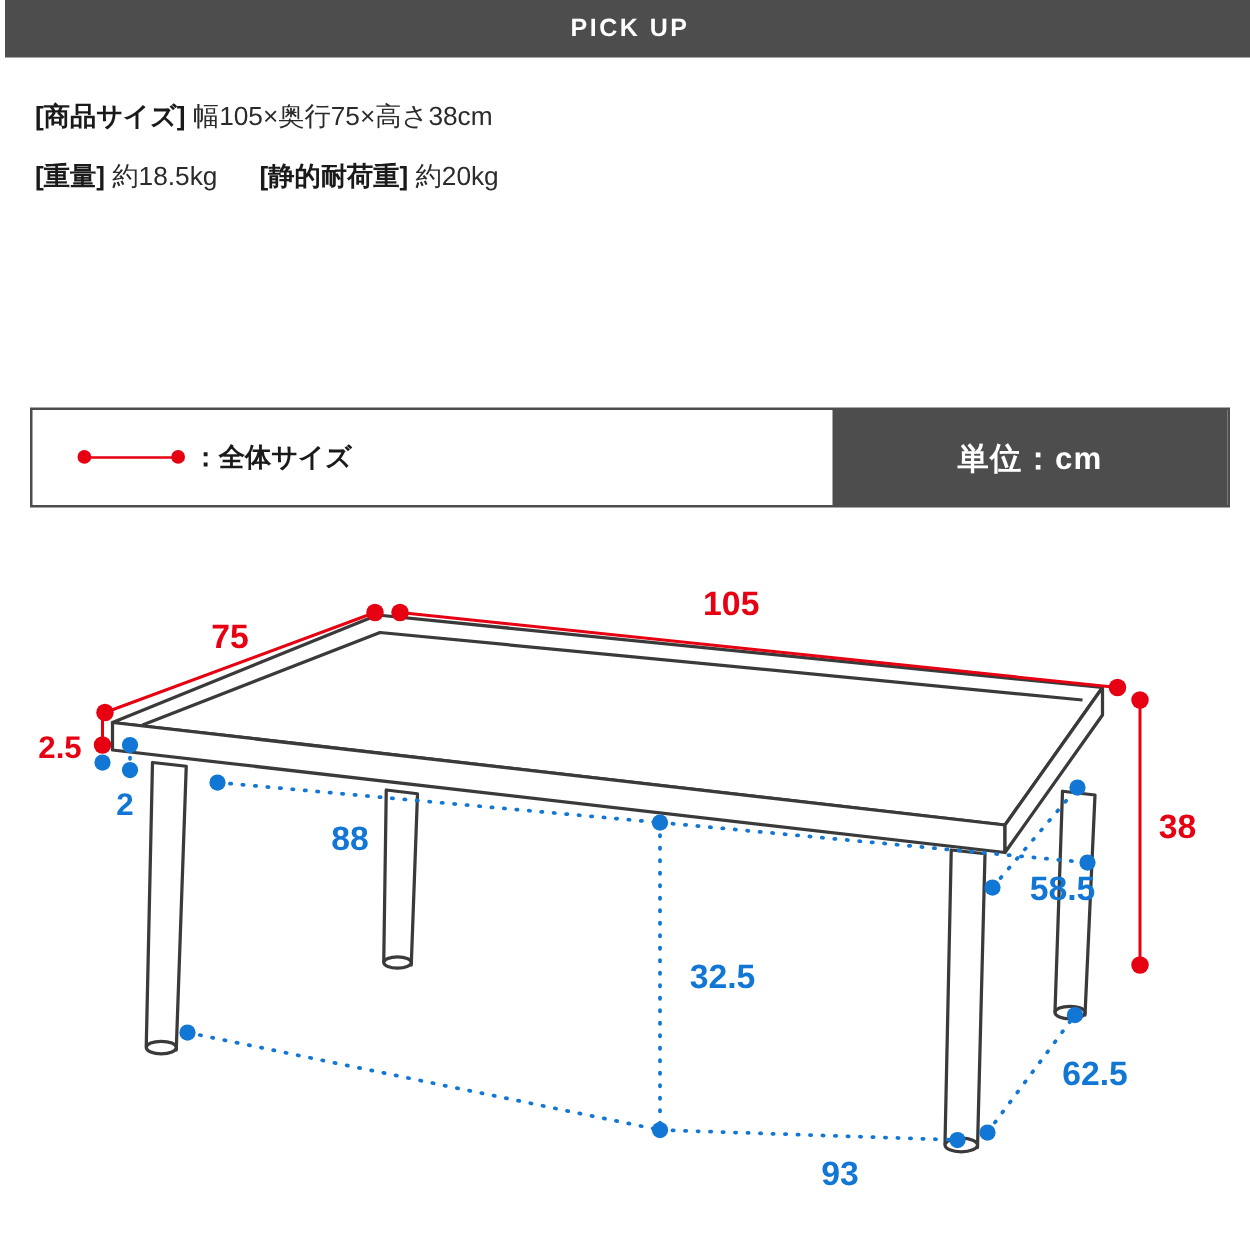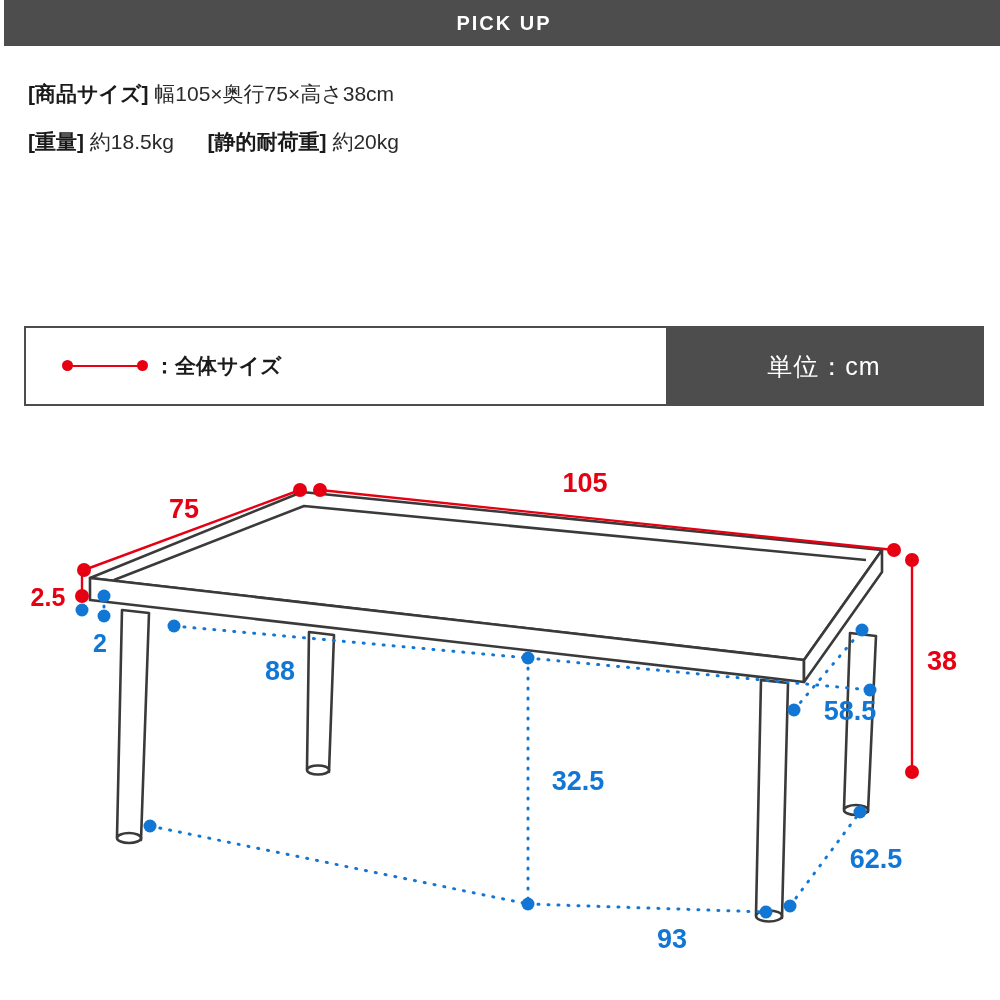--- a/index.html
+++ b/index.html
@@ -120,21 +120,21 @@
   }
   .dot.red { background: #e60012; }
   .dot.blue { background: #1277d4; }
   .dot.left { left: 0; }
   .dot.right { right: 0; }
   .legend-unit {
     width: 316px;
     background: #4d4d4d;
     color: #ffffff;
     font-size: 25px;
-    font-weight: normal;
+    font-weight: bold;
     display: flex;
     align-items: center;
     justify-content: center;
     letter-spacing: 1px;
   }
   
   .diagram {
     position: absolute;
     left: 0;
     top: 420px;

